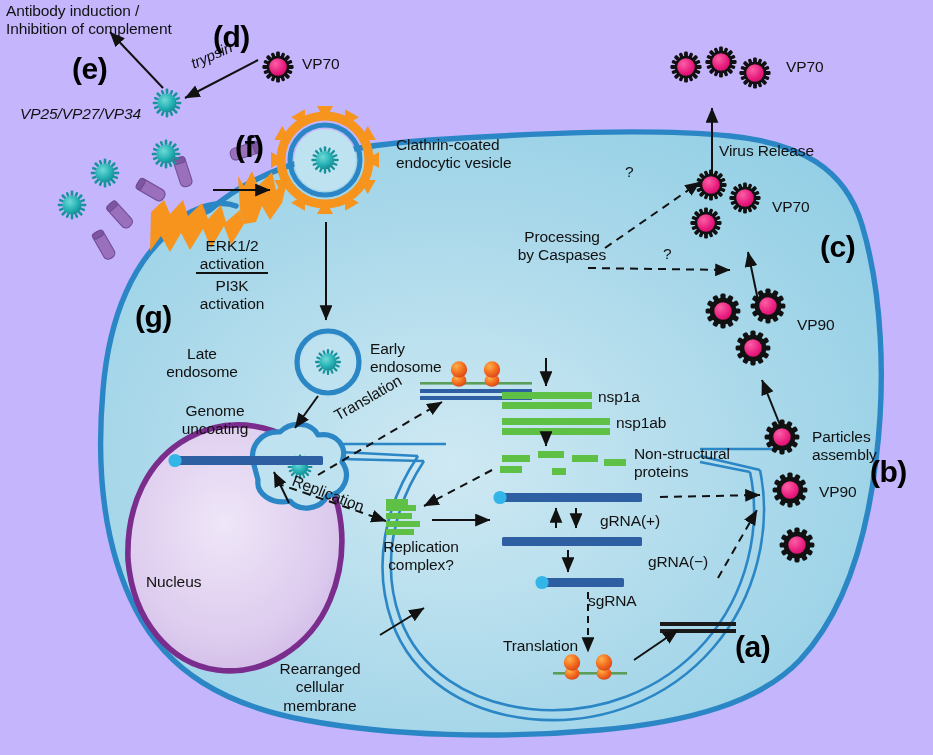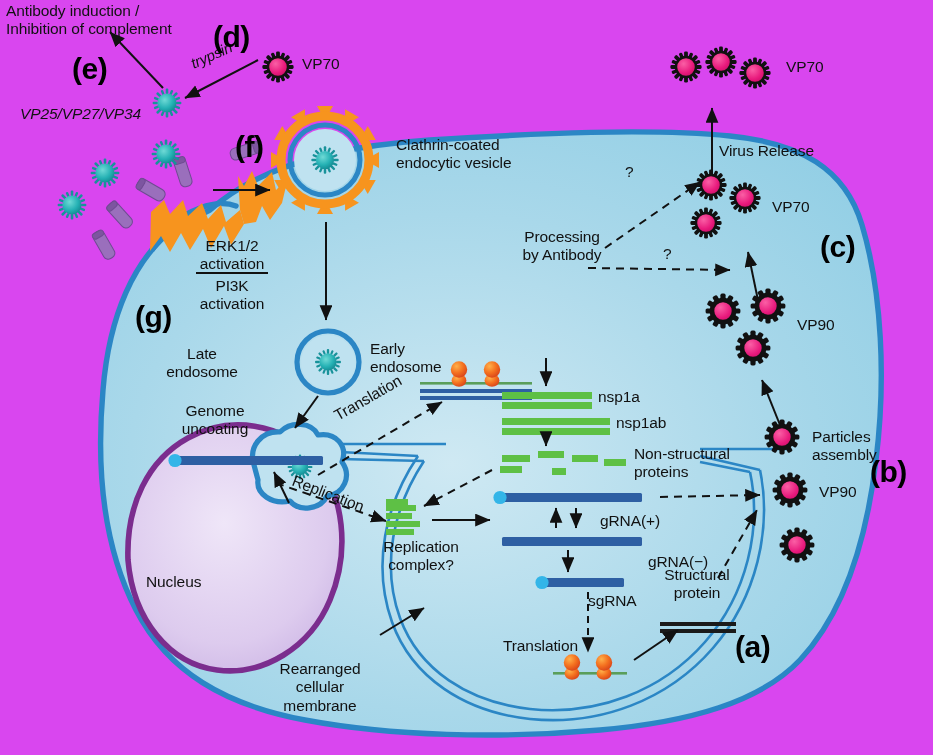--- a/index.html
+++ b/index.html
@@ -1,17 +1,17 @@
 <!DOCTYPE html>
 <html><head>
 <meta charset="utf-8">
 <style>
   html,body{margin:0;padding:0;background:#ffffff;}
   body{font-family:"Liberation Sans",sans-serif;}
-  #stage{position:relative;width:933px;height:755px;overflow:hidden;background:#d946ef;}
+  #stage{position:relative;width:933px;height:755px;overflow:hidden;background:#c4b5fd;}
   #stage svg{position:absolute;left:0;top:0;}
   .lbl{position:absolute;color:#111;font-family:"Liberation Sans",sans-serif;
        font-size:15.5px;line-height:1.18;white-space:pre;letter-spacing:-0.1px;}
   .lbl.c{text-align:center;}
   .lbl.r{text-align:right;}
   .panel{position:absolute;font-family:"Liberation Sans",sans-serif;
          font-size:30px;font-weight:bold;color:#000;white-space:pre;letter-spacing:-0.5px;}
   .ital{font-style:italic;}
 </style>
 </head>
@@ -538,36 +538,34 @@
 
 <div class="lbl" style="left:634px;top:445px;">Non-structural
 proteins</div>
 
 <div class="lbl" style="left:600px;top:512px;text-align:right;">gRNA(+)</div>
 <div class="lbl" style="left:600px;top:553px;margin-left:48px;">gRNA(−)</div>
 <div class="lbl" style="left:588px;top:592px;">sgRNA</div>
 
 <div class="lbl" style="left:503px;top:637px;">Translation</div>
 
-<div class="lbl c" style="left:645px;top:566px;width:104px;">Structural
-protein</div>
 
 <div class="lbl" style="left:812px;top:428px;">Particles
 assembly</div>
 
 <div class="lbl" style="left:797px;top:316px;">VP90</div>
 <div class="lbl" style="left:819px;top:483px;">VP90</div>
 
 <div class="lbl" style="left:772px;top:198px;">VP70</div>
 <div class="lbl" style="left:786px;top:58px;">VP70</div>
 
 <div class="lbl" style="left:719px;top:142px;">Virus Release</div>
 
 <div class="lbl c" style="left:498px;top:228px;width:128px;">Processing
-by Antibody</div>
+by Caspases</div>
 
 <div class="lbl" style="left:625px;top:163px;">?</div>
 <div class="lbl" style="left:663px;top:245px;">?</div>
 
 <div class="panel" style="left:735px;top:630px;">(a)</div>
 <div class="panel" style="left:870px;top:455px;">(b)</div>
 <div class="panel" style="left:820px;top:230px;">(c)</div>
 <div class="panel" style="left:213px;top:20px;">(d)</div>
 <div class="panel" style="left:72px;top:52px;">(e)</div>
 <div class="panel" style="left:235px;top:130px;">(f)</div>

